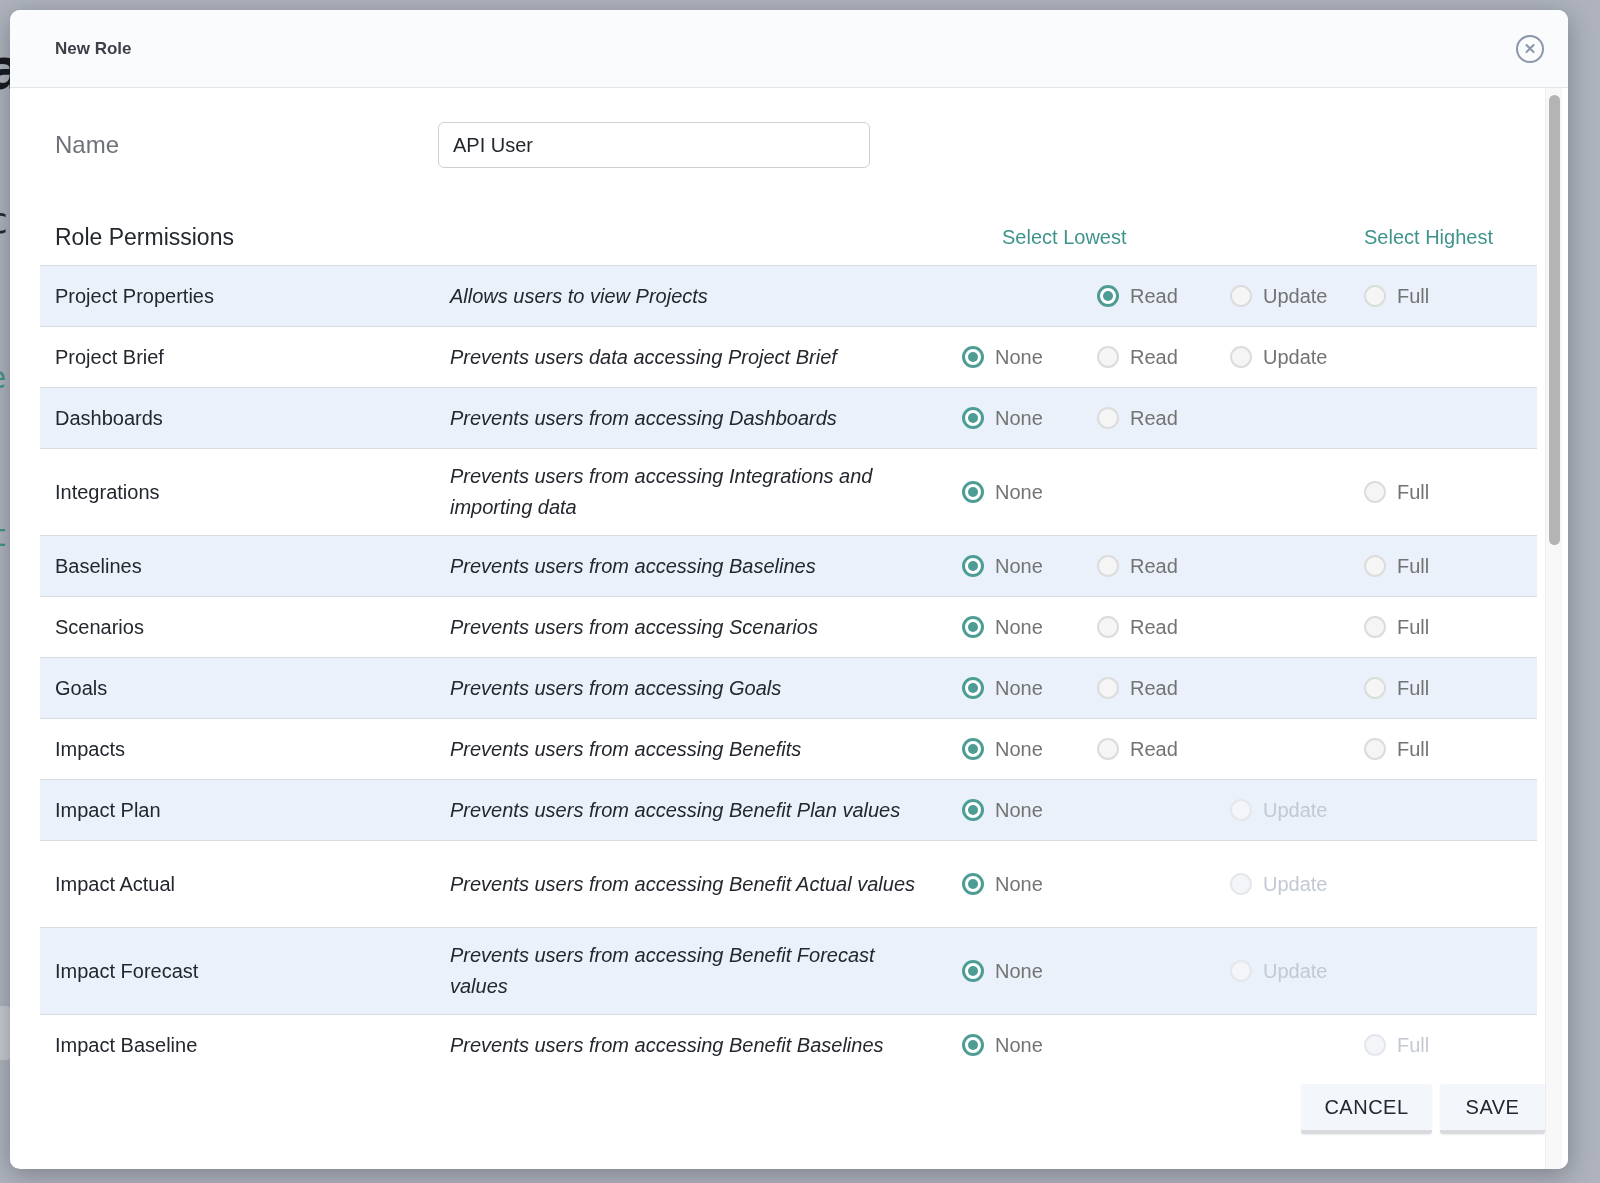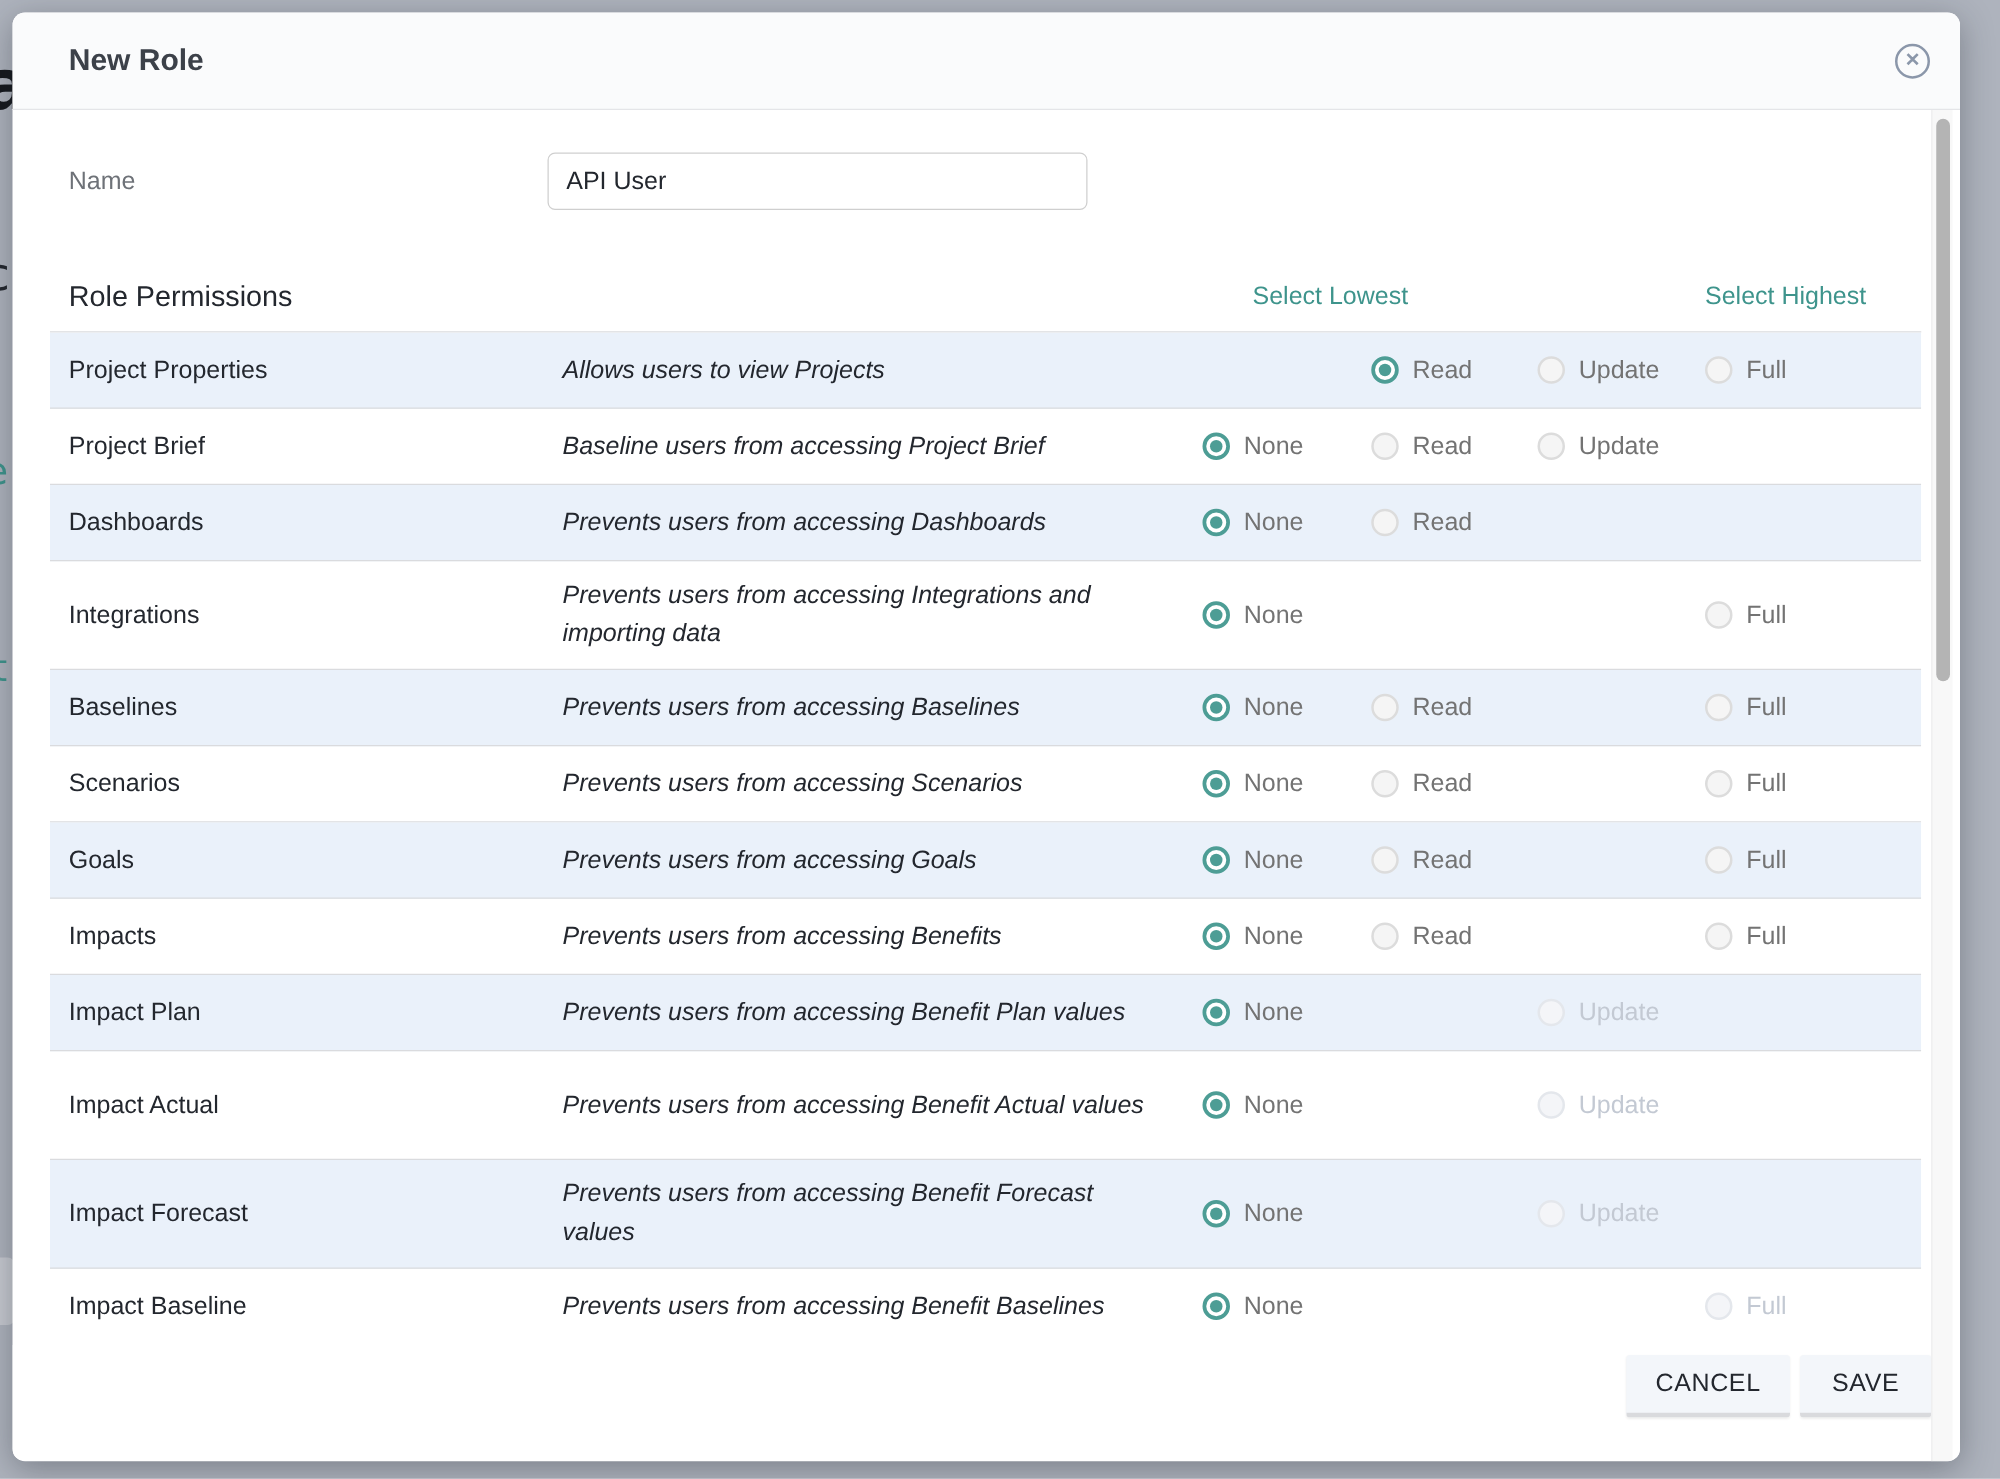--- a/index.html
+++ b/index.html
@@ -15,29 +15,29 @@
   .frag-t { left:-6px;  top:518px; font-size:30px; color:#3e948c; }
   .frag-box { left:0; top:1006px; width:12px; height:54px; background:#c7cad1;
     border-radius:0 6px 6px 0; }
 
   .modal { position:absolute; z-index:2; left:10px; top:10px; width:1558px; height:1159px;
     background:#ffffff; border-radius:10px; overflow:hidden;
     box-shadow:0 6px 26px rgba(30,34,44,.35); }
 
   .modal-header { height:78px; background:#fafbfc; border-bottom:1px solid #e4e5e8;
     display:flex; align-items:center; justify-content:space-between; padding:0 24px 0 45px; }
-  .modal-title { font-size:24px; font-weight:600; color:#3c4149; }
+  .modal-title { font-size:17px; font-weight:600; color:#3c4149; }
   .close-btn { width:28px; height:28px; border:2px solid #8b97aa; border-radius:50%;
     color:#8b97aa; display:flex; align-items:center; justify-content:center;
     font-size:15px; font-weight:bold; cursor:pointer; line-height:1; }
 
   .modal-body { position:relative; height:1080px; }
 
   .name-row { display:flex; align-items:center; padding:34px 0 0 45px; }
-  .name-label { width:383px; font-size:20px; color:#6e7278; }
+  .name-label { width:383px; font-size:24px; color:#6e7278; }
   .name-input { width:432px; height:46px; border:1px solid #cfcfcf; border-radius:6px;
     font-size:20px; color:#23272e; padding:0 14px;
     font-family:"Liberation Sans",sans-serif; background:#fff; }
 
   .perm-grid { display:grid;
     grid-template-columns:395px 512px 135px 133px 134px auto; align-items:center; }
 
   .perm-header { margin:56px 31px 14px 30px; padding-left:15px; }
   .perm-heading { grid-column:1 / 3; font-size:23px; color:#23272e; }
   .select-lowest { grid-column:3 / 5; font-size:20px; color:#3e948c; cursor:pointer;margin-left:40px; }
@@ -122,21 +122,21 @@
             <span class="radio"></span>
             <span class="opt-label">Update</span>
           </span>
           <span class="opt normal" style="grid-column: 6;">
             <span class="radio"></span>
             <span class="opt-label">Full</span>
           </span>
         </div>
         <div class="perm-grid perm-row">
           <span class="row-label">Project Brief</span>
-          <span class="row-desc">Baseline users from accessing Project Brief</span>
+          <span class="row-desc">Prevents users data accessing Project Brief</span>
           <span class="opt selected" style="grid-column: 3;">
             <span class="radio"></span>
             <span class="opt-label">None</span>
           </span>
           <span class="opt normal" style="grid-column: 4;">
             <span class="radio"></span>
             <span class="opt-label">Read</span>
           </span>
           <span class="opt normal" style="grid-column: 5;">
             <span class="radio"></span>

